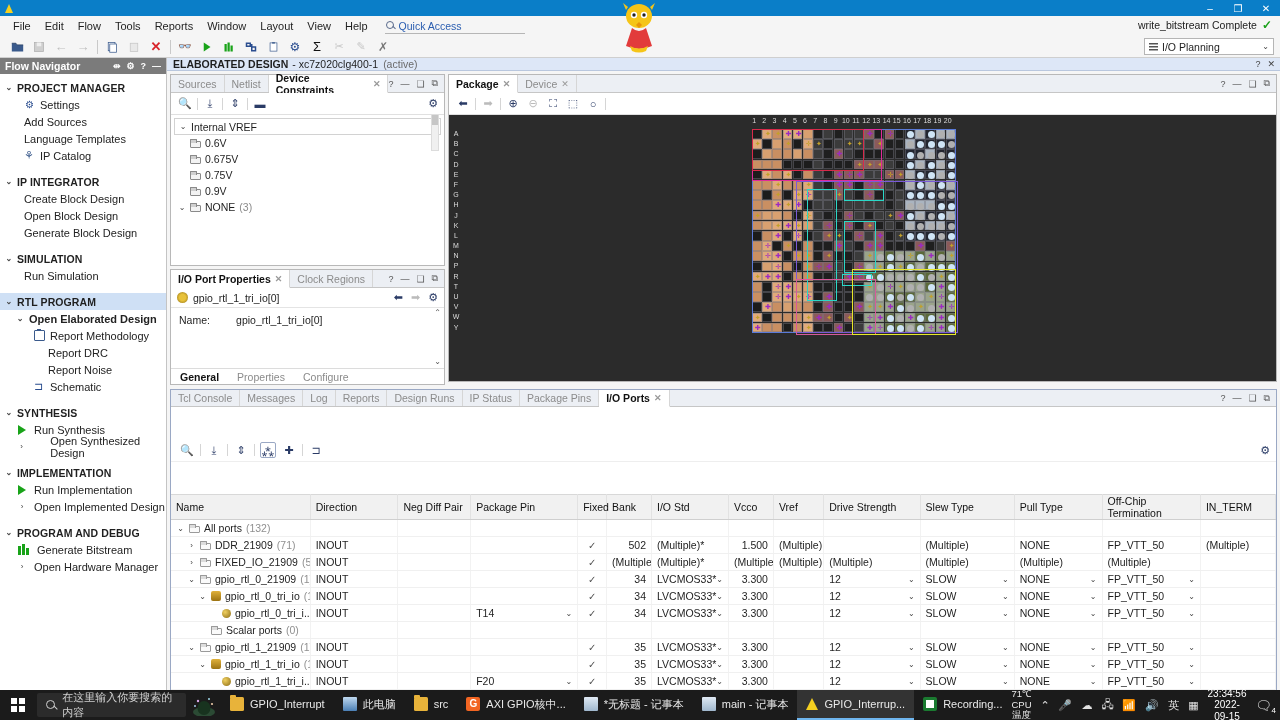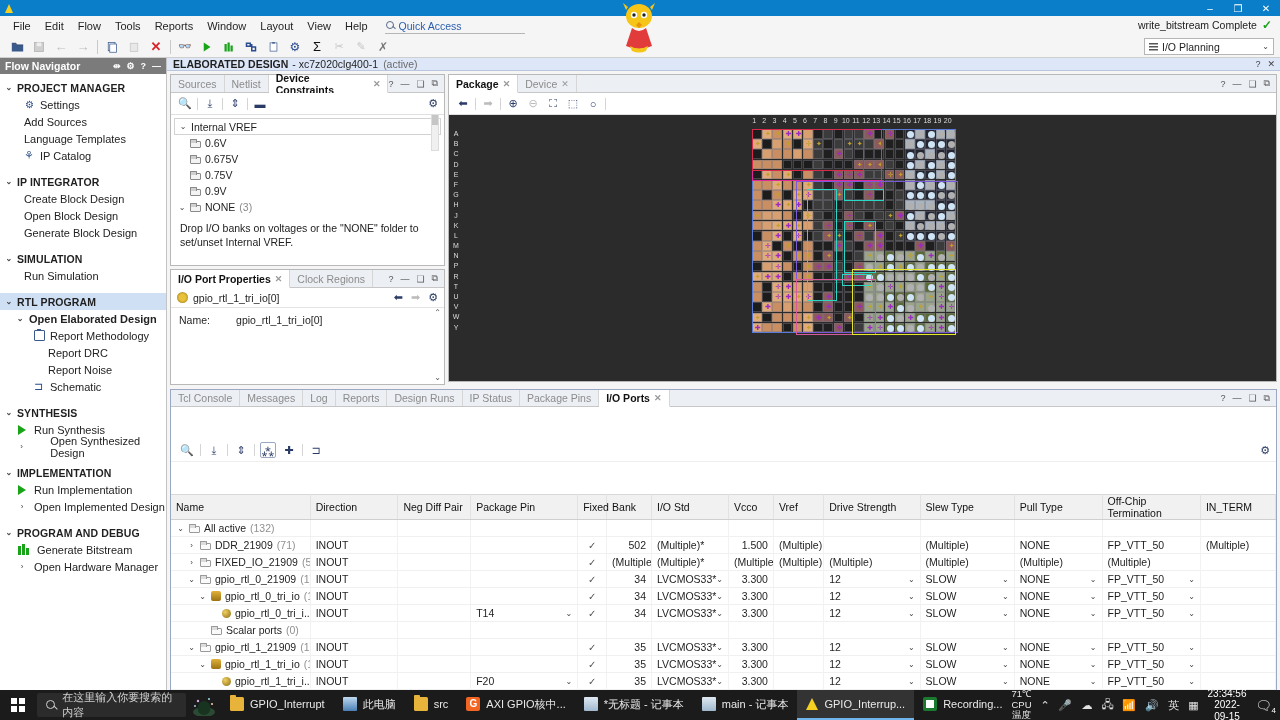--- a/index.html
+++ b/index.html
@@ -581,21 +581,20 @@
                 <div class="dc-row" style="padding-left:4px">
                   <span class="chev">⌄</span>
                   <span class="folder"></span>
                   <span>NONE</span>
                   <span class="dc-count">(3)</span>
                 </div>
                 <div class="vscroll" style="top:-64px;height:80px;">
                   <div class="thumb"></div>
                 </div>
               </div>
-              <div class="dc-note">Drop I/O banks on voltages or the "NONE" folder to set/unset Internal VREF.</div>
             </div>
           </div>
 
           <div class="panel iop-panel">
             <div class="panel-tabs">
               <div class="ptab active">
                 <span>I/O Port Properties</span>
                 <span class="x">✕</span>
               </div>
               <div class="ptab">
@@ -615,20 +614,25 @@
                 <span>⬅</span>
                 <span style="color:#bbb">➡</span>
                 <span>⚙</span>
               </span>
             </div>
             <div class="iop-field">
               <span class="lbl">Name:</span>
               <span class="val">gpio_rtl_1_tri_io[0]</span>
               <span class="vs-arrow" style="right:3px;top:0px">⌃</span>
               <span class="vs-arrow" style="right:3px;bottom:2px">⌄</span>
+            </div>
+            <div class="iop-tabs">
+              <span class="active">General</span>
+              <span>Properties</span>
+              <span>Configure</span>
             </div>
           </div>
         </div>
 
         <div class="panel pkg-panel">
           <div class="panel-tabs">
             <div class="ptab active">
               <span>Package</span>
               <span class="x">✕</span>
             </div>
@@ -1647,21 +1651,21 @@
                     <th>Off-Chip Termination</th>
                     <th>IN_TERM</th>
                   </tr>
               </thead>
               <tbody id="iobody">
                   <tr>
                     <td>
                       <div class="tree-cell" style="padding-left: 0px;">
                         <span class="tw">⌄</span>
                         <span class="folder-sm"></span>
-                        <span>All active</span>
+                        <span>All ports</span>
                         <span class="dimcount"> (132)</span>
                       </div>
                     </td>
                     <td></td>
                     <td></td>
                     <td></td>
                     <td class="ctr chk"></td>
                     <td class="num"></td>
                     <td></td>
                     <td class="num"></td>

